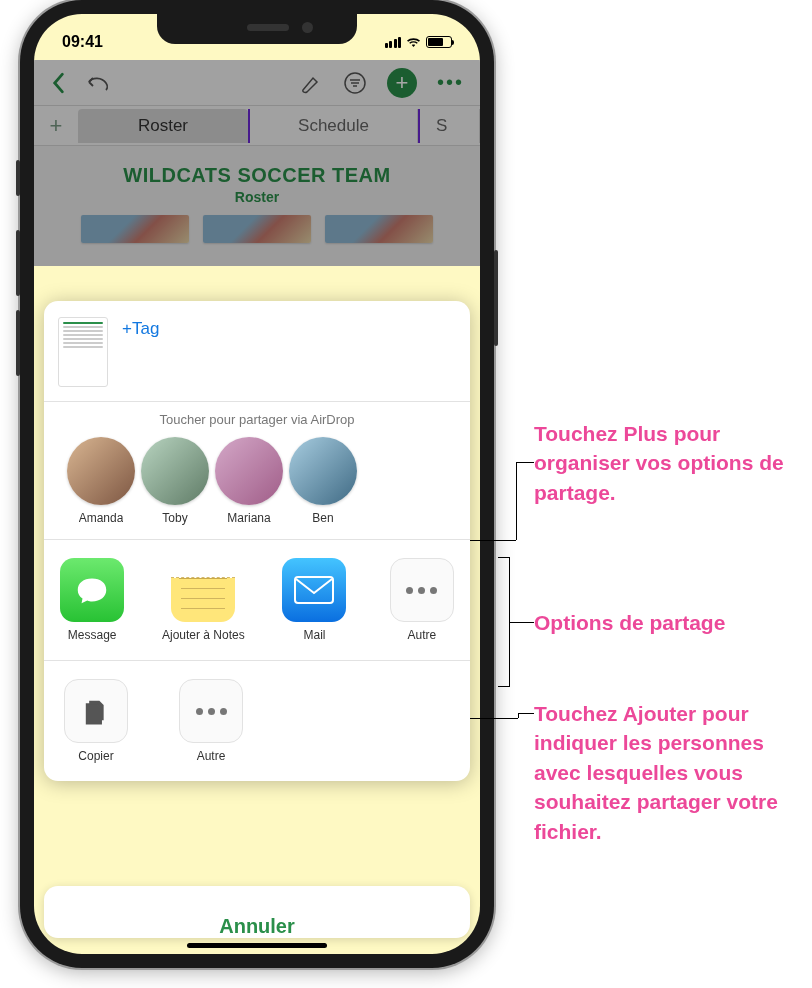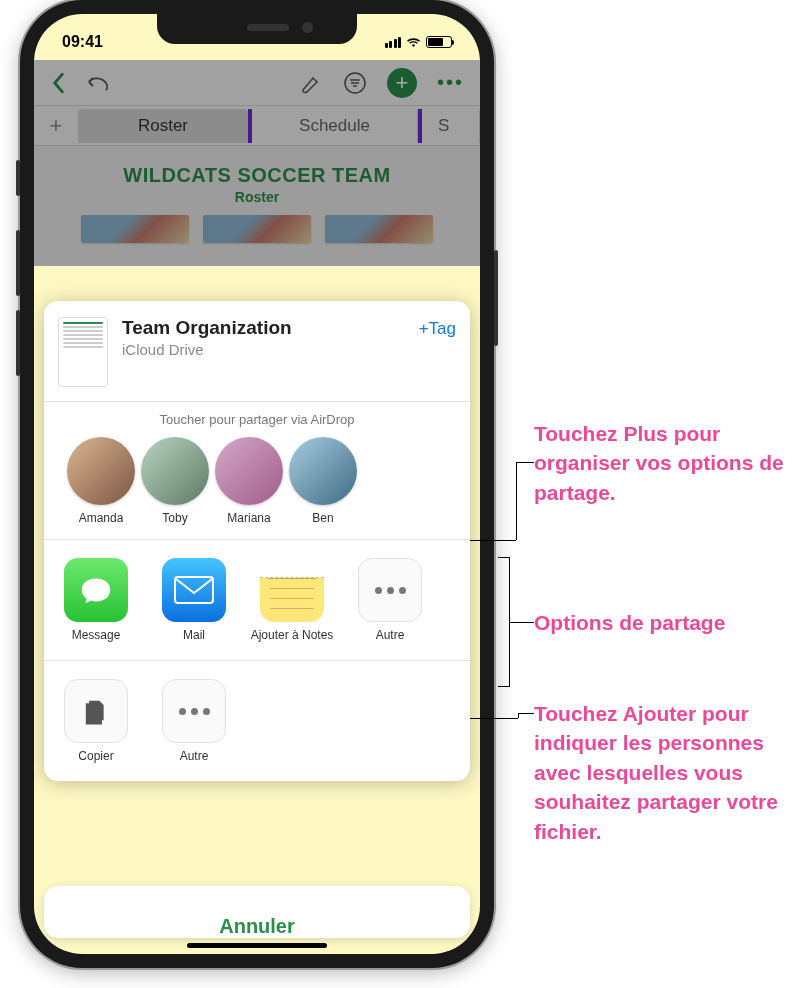--- a/index.html
+++ b/index.html
@@ -124,21 +124,21 @@
   .tabs {
     display:flex; align-items:center;
     background:#f8f8f8; border-bottom:1px solid #d8d8d8;
     height:40px;
   }
   .tab-add { width:44px; text-align:center; font-size:22px; color:#7a9a85; }
   .tab {
     flex:0 0 170px; text-align:center;
     font-size:17px; padding:7px 0;
     color:#666;
-    border-left:4px solid #6d28d9;
+    border-left:2px solid #6d28d9;
     border-right:1px solid #d8d8d8;
   }
   .tab.active { background:#d8d8d8; color:#333; border:none; border-radius:4px 4px 0 0;}
   .tab.cut { flex: 1 1 auto; text-align: left; padding-left: 16px;}
 
   .doc-area {
     background:#f0f0f0; padding:18px 0; height:120px;
   }
   .doc-title { color:#2a8f4a; font-weight:800; font-size:20px; text-align:center; letter-spacing:.5px; }
   .doc-subtitle { color:#2a8f4a; font-size:14px; text-align:center; margin-top:2px; font-weight:600;}
@@ -175,21 +175,21 @@
   .airdrop-label { text-align:center; font-size:13px; color:#777; margin-bottom:10px;}
   .airdrop-row { display:flex; padding:0 6px;}
   .contact { display:flex; flex-direction:column; align-items:center; width:74px;}
   .avatar { width:68px; height:68px; border-radius:50%; background:#c8b097; box-shadow:0 1px 3px rgba(0,0,0,.2);}
   .avatar.a1 { background:linear-gradient(135deg,#d9b692,#7d5642);}
   .avatar.a2 { background:linear-gradient(135deg,#b8d4c0,#5f7b66);}
   .avatar.a3 { background:linear-gradient(135deg,#d4a8c8,#a05d88);}
   .avatar.a4 { background:linear-gradient(135deg,#a8cde0,#3f6a84);}
   .contact-name { font-size:12px; color:#333; margin-top:6px; text-align: center; white-space: nowrap; overflow: hidden; text-overflow: ellipsis; max-width: 74px; }
 
-  .apps-row, .actions-row { display:flex; gap:22px; padding:18px 14px;}
+  .apps-row, .actions-row { display:flex; gap:39px; padding:18px 14px;}
   .app { display:flex; flex-direction:column; align-items:center; width:76px;}
   .app-icon { width:64px; height:64px; border-radius:14px; display:flex; align-items:center; justify-content:center; }
   .app-icon.msg { background:linear-gradient(#6ce96e,#28c234);}
   .app-icon.msg svg { width:38px; height:38px;}
   .app-icon.mail { background:linear-gradient(#44c4ff,#0a6fe0);}
   .app-icon.notes { background:linear-gradient(#fff 32%, #ffe67a 32%);}
   .app-icon.notes::before { content:""; position:absolute; }
   .app-icon.more, .app-icon.action { background:#fafafa; border:1px solid #e2e2e2;}
   .app-label { font-size:12px; color:#333; margin-top:6px; text-align: center; white-space: nowrap; }
   .dots { display:flex; gap:5px;}
@@ -302,24 +302,20 @@
       <div class="sheet-header">
         <div class="file-thumb">
           <div class="tline"></div>
             <div class="tline w"></div>
             <div class="tline w"></div>
             <div class="tline w"></div>
             <div class="tline w"></div>
             <div class="tline w"></div>
             <div class="tline w"></div>
         </div>
-        <div class="sheet-title-block">
-          <div class="sheet-title">Team Organization</div>
-          <div class="sheet-subtitle">iCloud Drive</div>
-        </div>
         <div class="tag-btn">+Tag</div>
       </div>
       <div class="divider"></div>
 
       <div class="airdrop-section">
         <div class="airdrop-label">Toucher pour partager via AirDrop</div>
         <div class="airdrop-row">
           <div class="contact">
             <div class="avatar a1"></div>
             <div class="contact-name">Amanda</div>
@@ -343,39 +339,39 @@
       <div class="apps-row">
         <div class="app">
           <div class="app-icon msg">
             <svg viewBox="0 0 40 40">
                 <path d="M20 8 C11 8 5 13 5 20 C5 24 7 27 10 29 L9 34 L15 31 C17 32 18 32 20 32 C29 32 35 27 35 20 C35 13 29 8 20 8 Z" fill="#fff"></path>
               </svg>
           </div>
           <div class="app-label">Message</div>
         </div>
         <div class="app">
-          <div class="app-icon mail">
-            <svg width="42" height="30" viewBox="0 0 42 30">
-                <rect x="2" y="2" width="38" height="26" rx="3" fill="none" stroke="#fff" stroke-width="2"></rect>
-                <path d="M3 4 L21 18 L39 4" stroke="#fff" stroke-width="2" fill="none"></path>
-              </svg>
-          </div>
-          <div class="app-label">Mail</div>
-        </div>
-        <div class="app">
           <div class="app-icon notes" style="position:relative;overflow:hidden;">
             <div style="position:absolute;top:20px;left:8px;right:8px;height:1px;background:#c9a94a;"></div>
             <div style="position:absolute;top:0;left:0;right:0;height:20px;background:#fff;border-bottom:1px dashed #d4b968;"></div>
             <div style="position:absolute;top:30px;left:10px;right:10px;border-top:1px solid #d0b45e;"></div>
             <div style="position:absolute;top:40px;left:10px;right:10px;border-top:1px solid #d0b45e;"></div>
             <div style="position:absolute;top:50px;left:10px;right:10px;border-top:1px solid #d0b45e;"></div>
           </div>
           <div class="app-label">Ajouter à Notes</div>
         </div>
         <div class="app">
+          <div class="app-icon mail">
+            <svg width="42" height="30" viewBox="0 0 42 30">
+                <rect x="2" y="2" width="38" height="26" rx="3" fill="none" stroke="#fff" stroke-width="2"></rect>
+                <path d="M3 4 L21 18 L39 4" stroke="#fff" stroke-width="2" fill="none"></path>
+              </svg>
+          </div>
+          <div class="app-label">Mail</div>
+        </div>
+        <div class="app">
           <div class="app-icon more">
             <div class="dots">
                 <span class="dot"></span>
                 <span class="dot"></span>
                 <span class="dot"></span>
               </div>
           </div>
           <div class="app-label">Autre</div>
         </div>
       </div>

